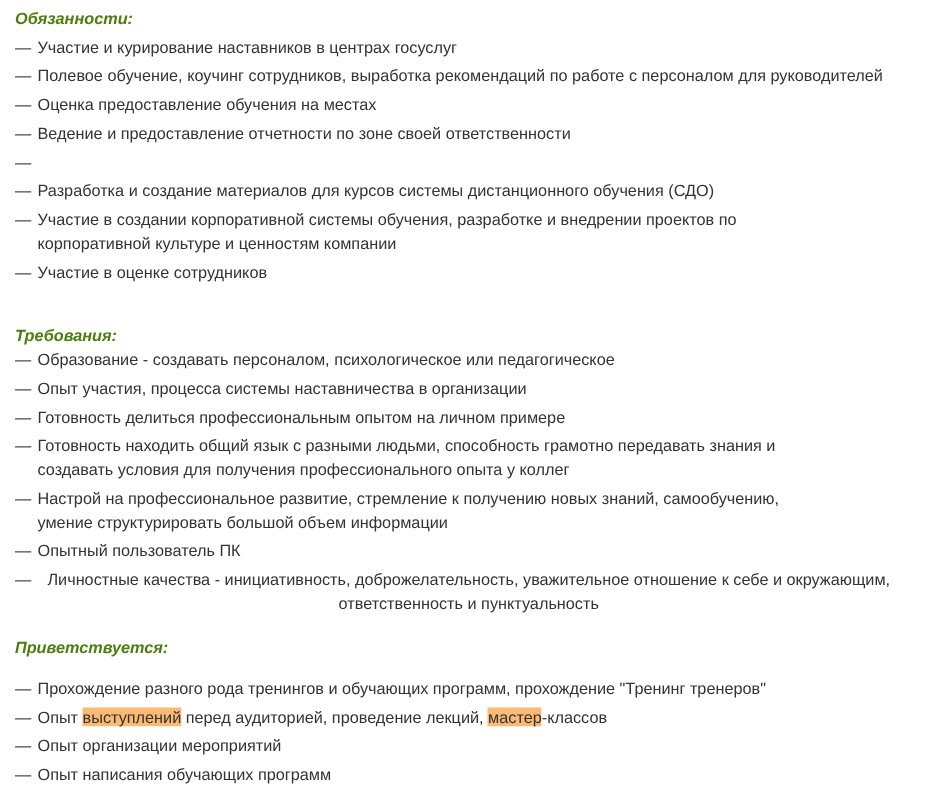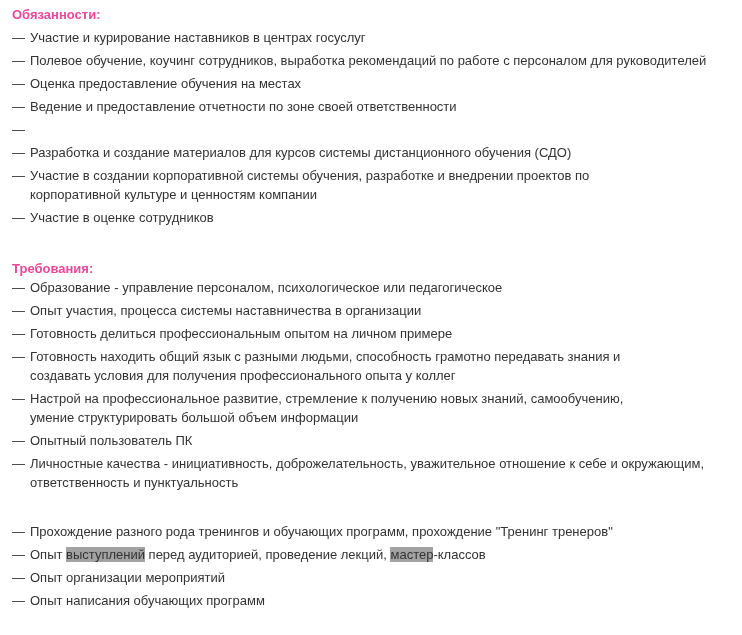--- a/index.html
+++ b/index.html
@@ -17,38 +17,39 @@
       position: relative;
     }
     .doc {
       position: absolute;
       left: 12px;
       top: 0;
       width: 725px;
     }
     .section-title {
       font-weight: bold;
-      color: #ec4899;
+      color: #4d7c0f;
       line-height: 19px;
       margin: 0;
+      font-style: italic;
     }
     .item {
       display: flex;
       line-height: 19px;
       margin: 0 0 4px 0;
     }
     .dash {
       flex: 0 0 18px;
       width: 18px;
     }
     .text {
       flex: 1 1 auto;
     }
     mark {
-      background: #a3a3a3;
+      background: #fdba74;
       color: inherit;
       padding: 0;
     }
   </style>
 </head>
 <body>
 
 <div class="doc">
 
   <div style="position:absolute; top:5px; left:0; width:725px;">
@@ -83,21 +84,21 @@
     <div class="item">
       <span class="dash">—</span>
       <span class="text">Участие в оценке сотрудников</span>
     </div>
   </div>
 
   <div style="position:absolute; top:259px; left:0; width:725px;">
     <p class="section-title">Требования:</p>
     <div class="item" style="margin-top:0;">
       <span class="dash">—</span>
-      <span class="text">Образование - управление персоналом, психологическое или педагогическое</span>
+      <span class="text">Образование - создавать персоналом, психологическое или педагогическое</span>
     </div>
     <div class="item">
       <span class="dash">—</span>
       <span class="text">Опыт участия, процесса системы наставничества в организации</span>
     </div>
     <div class="item">
       <span class="dash">—</span>
       <span class="text">Готовность делиться профессиональным опытом на личном примере</span>
     </div>
     <div class="item">
@@ -107,25 +108,26 @@
     <div class="item">
       <span class="dash">—</span>
       <span class="text" style="max-width:640px;">Настрой на профессиональное развитие, стремление к получению новых знаний, самообучению, умение структурировать большой объем информации</span>
     </div>
     <div class="item">
       <span class="dash">—</span>
       <span class="text">Опытный пользователь ПК</span>
     </div>
     <div class="item">
       <span class="dash">—</span>
-      <span class="text" style="max-width:690px;">Личностные качества - инициативность, доброжелательность, уважительное отношение к себе и окружающим, ответственность и пунктуальность</span>
+      <span class="text" style="max-width:690px;text-align:center;">Личностные качества - инициативность, доброжелательность, уважительное отношение к себе и окружающим, ответственность и пунктуальность</span>
     </div>
   </div>
 
   <div style="position:absolute; top:508px; left:0; width:725px;">
+    <p class="section-title">Приветствуется:</p>
     <div class="item" style="margin-top:14px;">
       <span class="dash">—</span>
       <span class="text">Прохождение разного рода тренингов и обучающих программ, прохождение "Тренинг тренеров"</span>
     </div>
     <div class="item">
       <span class="dash">—</span>
       <span class="text"><span>Опыт </span><mark>выступлений</mark><span> перед аудиторией, проведение лекций, </span><mark>мастер</mark><span>-классов</span></span>
     </div>
     <div class="item">
       <span class="dash">—</span>

